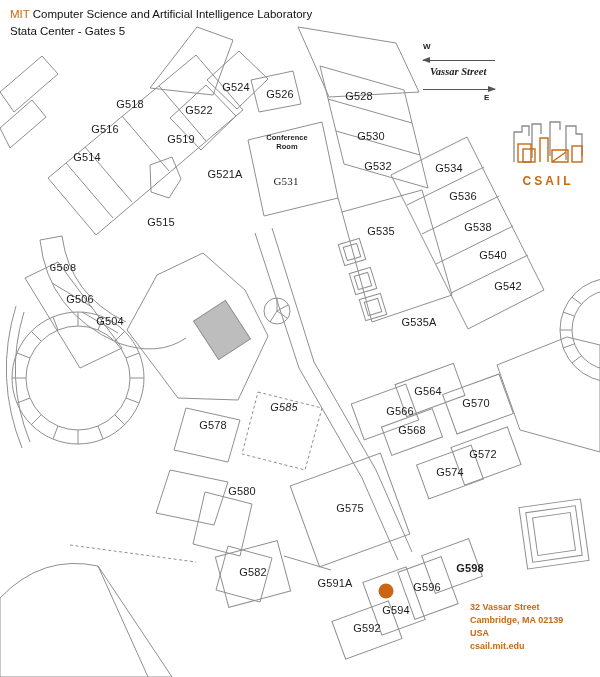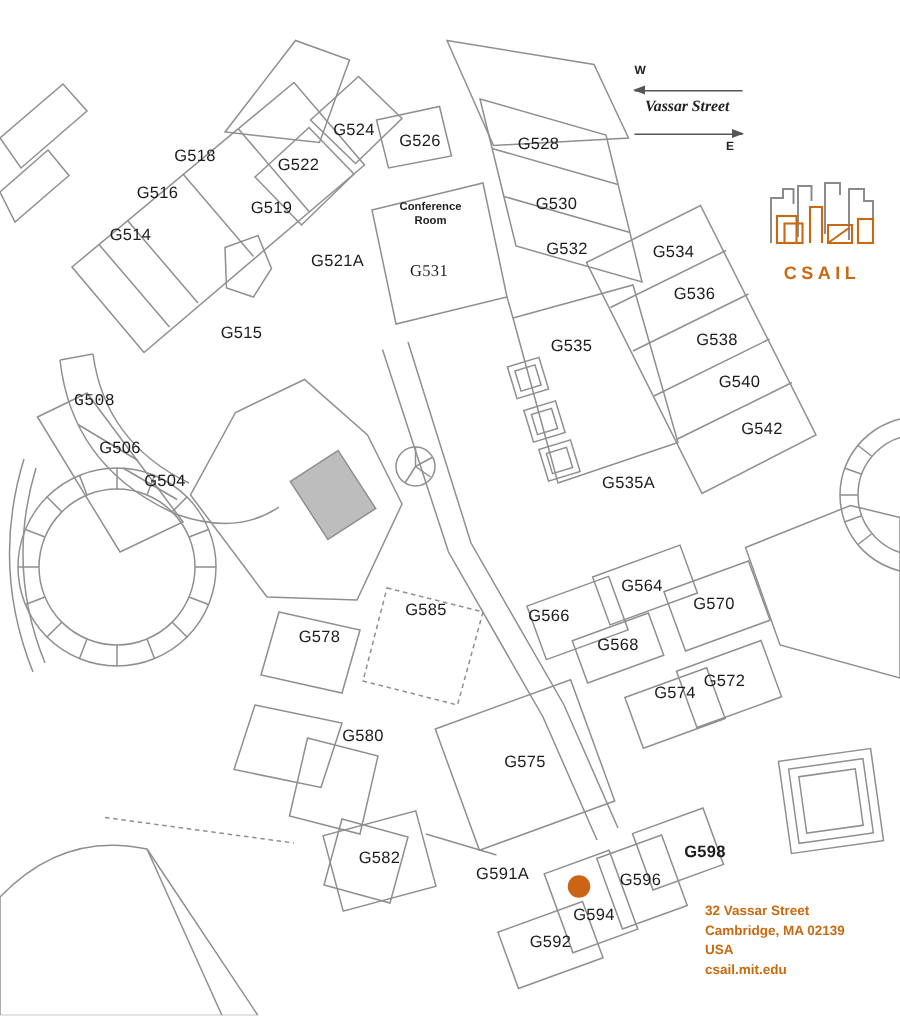--- a/index.html
+++ b/index.html
@@ -187,20 +187,24 @@
         <rect x="-25" y="-25" width="50" height="50"></rect>
         <rect x="-19" y="-19" width="38" height="38"></rect>
       </g>
 
     <path class="w" d="M0,598 Q42,554 98,566 L172,677 L0,677 Z" fill="url(#mesh2)"></path>
     <path class="w" d="M98,566 L148,677"></path>
     <path class="w wd" d="M70,545 L196,562"></path>
     <path class="w" d="M284,556 L331,570"></path>
   </svg>
 
+  <div class="hdr">
+    <div><span class="accent">MIT</span><span> Computer Science and Artificial Intelligence Laboratory</span></div>
+    <div>Stata Center - Gates 5</div>
+  </div>
 
   <div class="cmp cmp-w">W</div>
   <div class="arrow arrow-left">
       <span class="head"></span>
     </div>
   <div class="cmp cmp-street">Vassar Street</div>
   <div class="arrow arrow-right">
       <span class="head"></span>
     </div>
   <div class="cmp cmp-e">E</div>
@@ -241,27 +245,27 @@
       <span class="room-label" style="left: 449px; top: 168px;">G534</span>
       <span class="room-label" style="left: 463px; top: 196px;">G536</span>
       <span class="room-label" style="left: 478px; top: 227px;">G538</span>
       <span class="room-label" style="left: 493px; top: 255px;">G540</span>
       <span class="room-label" style="left: 508px; top: 286px;">G542</span>
       <span class="room-label" style="left: 381px; top: 231px;">G535</span>
       <span class="room-label" style="left: 419px; top: 322px;">G535A</span>
       <span class="room-label" style="left: 63px; top: 268px; font-family: Liberation Mono, monospace;">G508</span>
       <span class="room-label" style="left: 80px; top: 299px;">G506</span>
       <span class="room-label" style="left: 110px; top: 321px;">G504</span>
-      <span class="room-label" style="left: 284px; top: 407px;">G585</span>
+      <span class="room-label" style="left: 284px; top: 407px; font-style: italic;">G585</span>
       <span class="room-label" style="left: 428px; top: 391px;">G564</span>
-      <span class="room-label" style="left: 366px; top: 411px; text-align: right;">G566</span>
+      <span class="room-label" style="left: 400px; top: 411px; text-align: right;">G566</span>
       <span class="room-label" style="left: 412px; top: 430px;">G568</span>
       <span class="room-label" style="left: 476px; top: 403px;">G570</span>
       <span class="room-label" style="left: 483px; top: 454px;">G572</span>
-      <span class="room-label" style="left: 450px; top: 462px; text-align: right;">G574</span>
+      <span class="room-label" style="left: 450px; top: 472px; text-align: right;">G574</span>
       <span class="room-label" style="left: 213px; top: 425px;">G578</span>
       <span class="room-label" style="left: 198px; top: 491px; margin-left: 44px;">G580</span>
       <span class="room-label" style="left: 350px; top: 508px;">G575</span>
       <span class="room-label" style="left: 253px; top: 572px;">G582</span>
       <span class="room-label" style="left: 335px; top: 583px;">G591A</span>
       <span class="room-label" style="left: 470px; top: 568px; font-weight: bold;">G598</span>
       <span class="room-label" style="left: 427px; top: 587px;">G596</span>
       <span class="room-label" style="left: 396px; top: 610px;">G594</span>
       <span class="room-label" style="left: 367px; top: 628px;">G592</span>
     </div>

